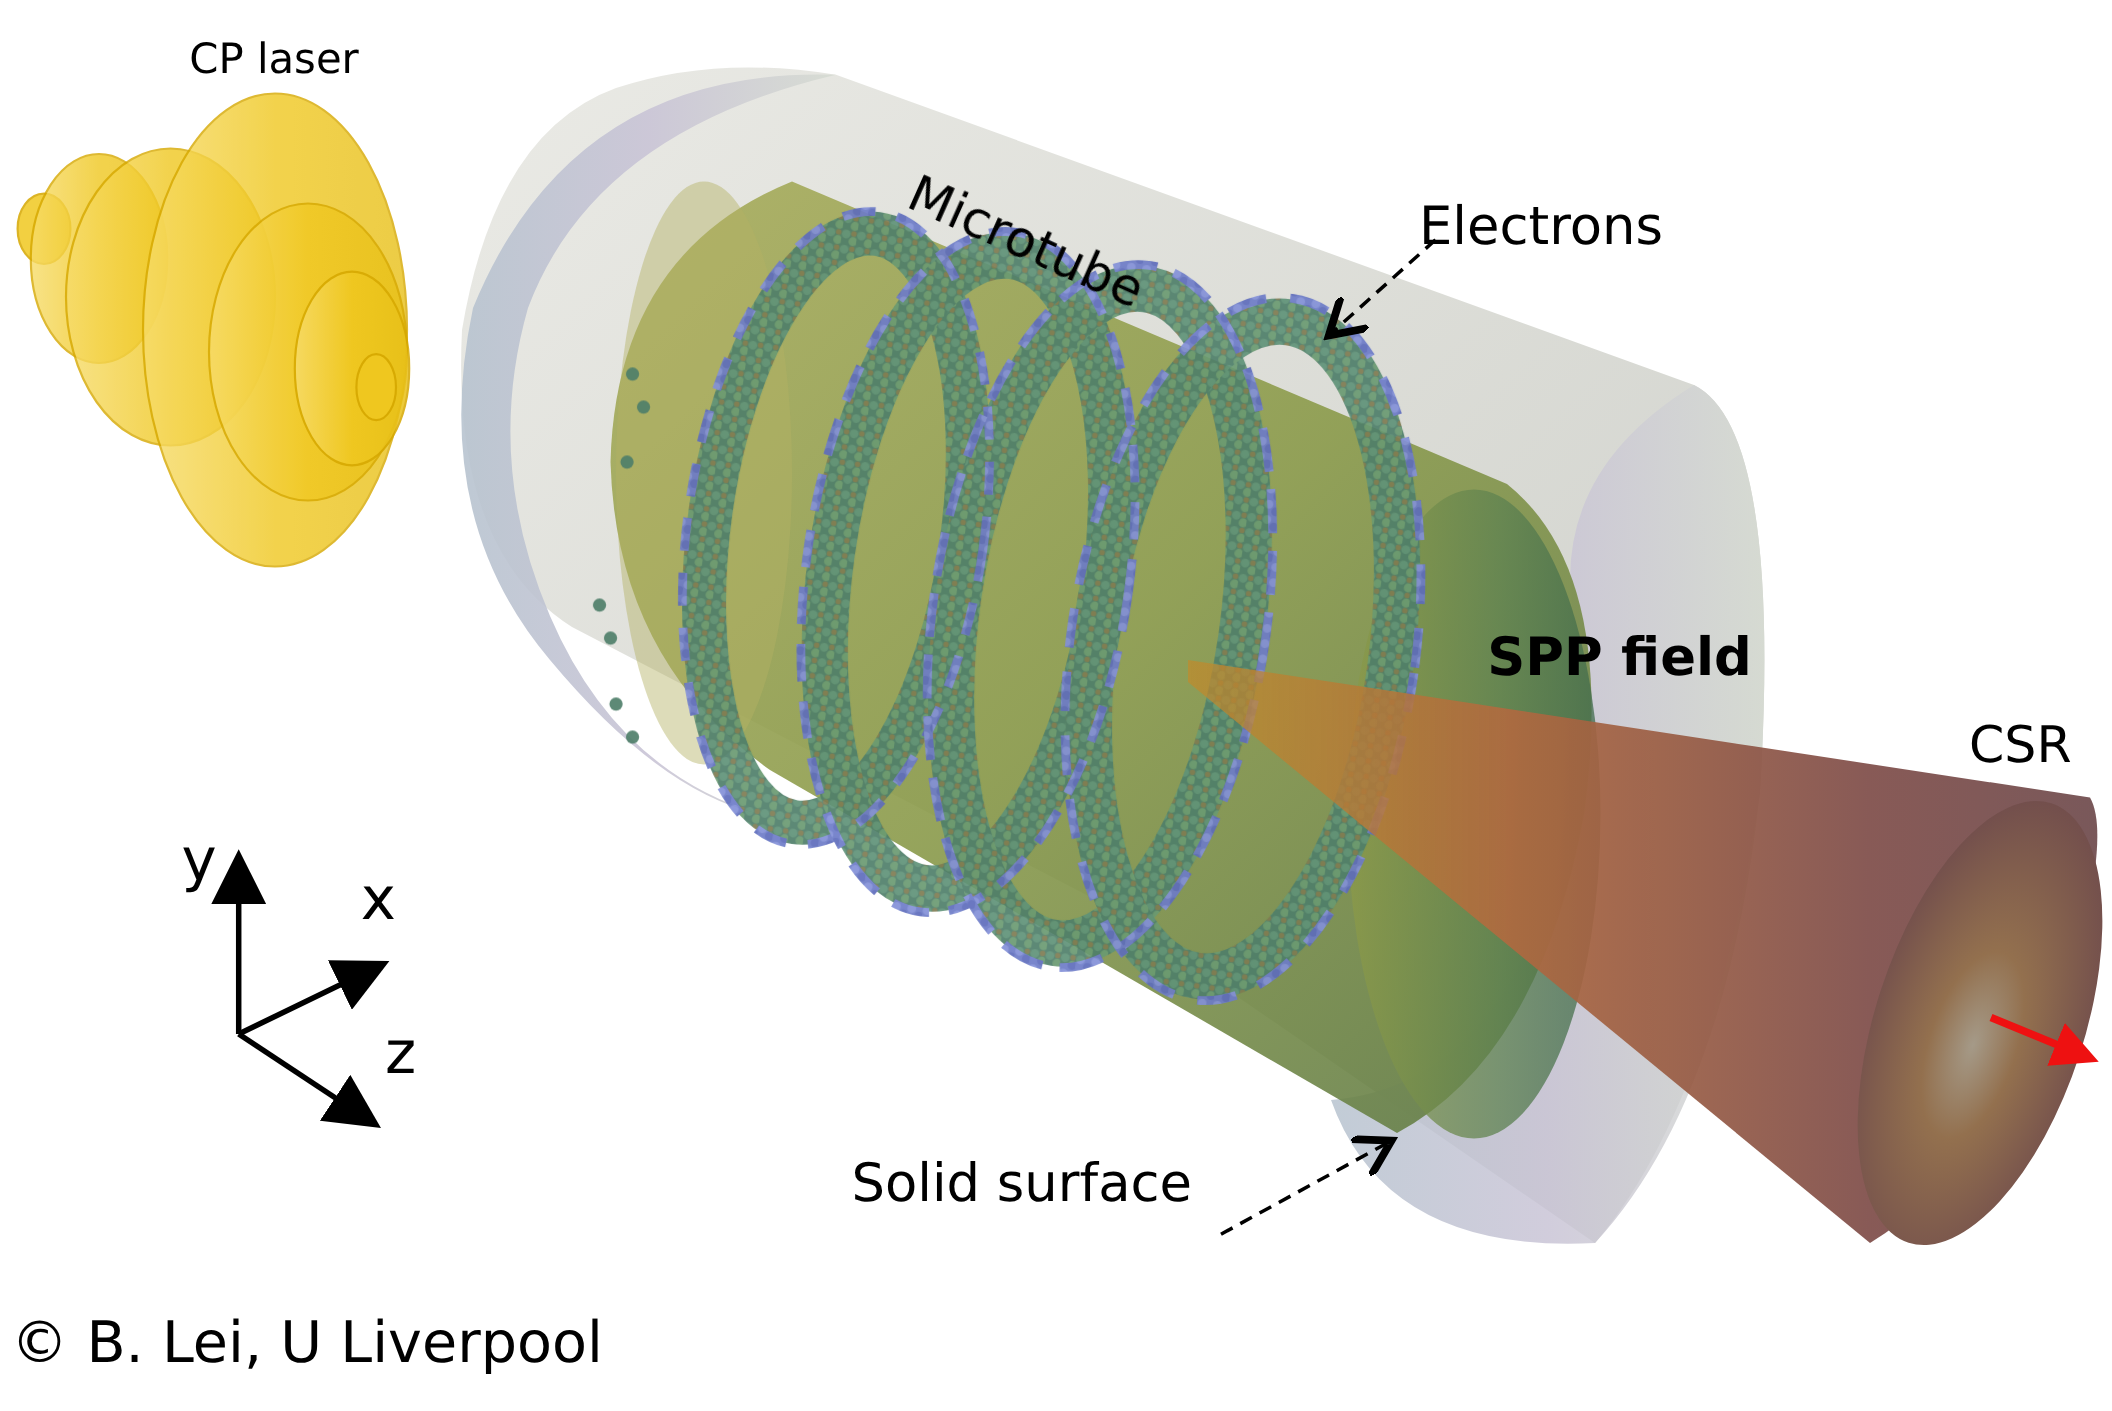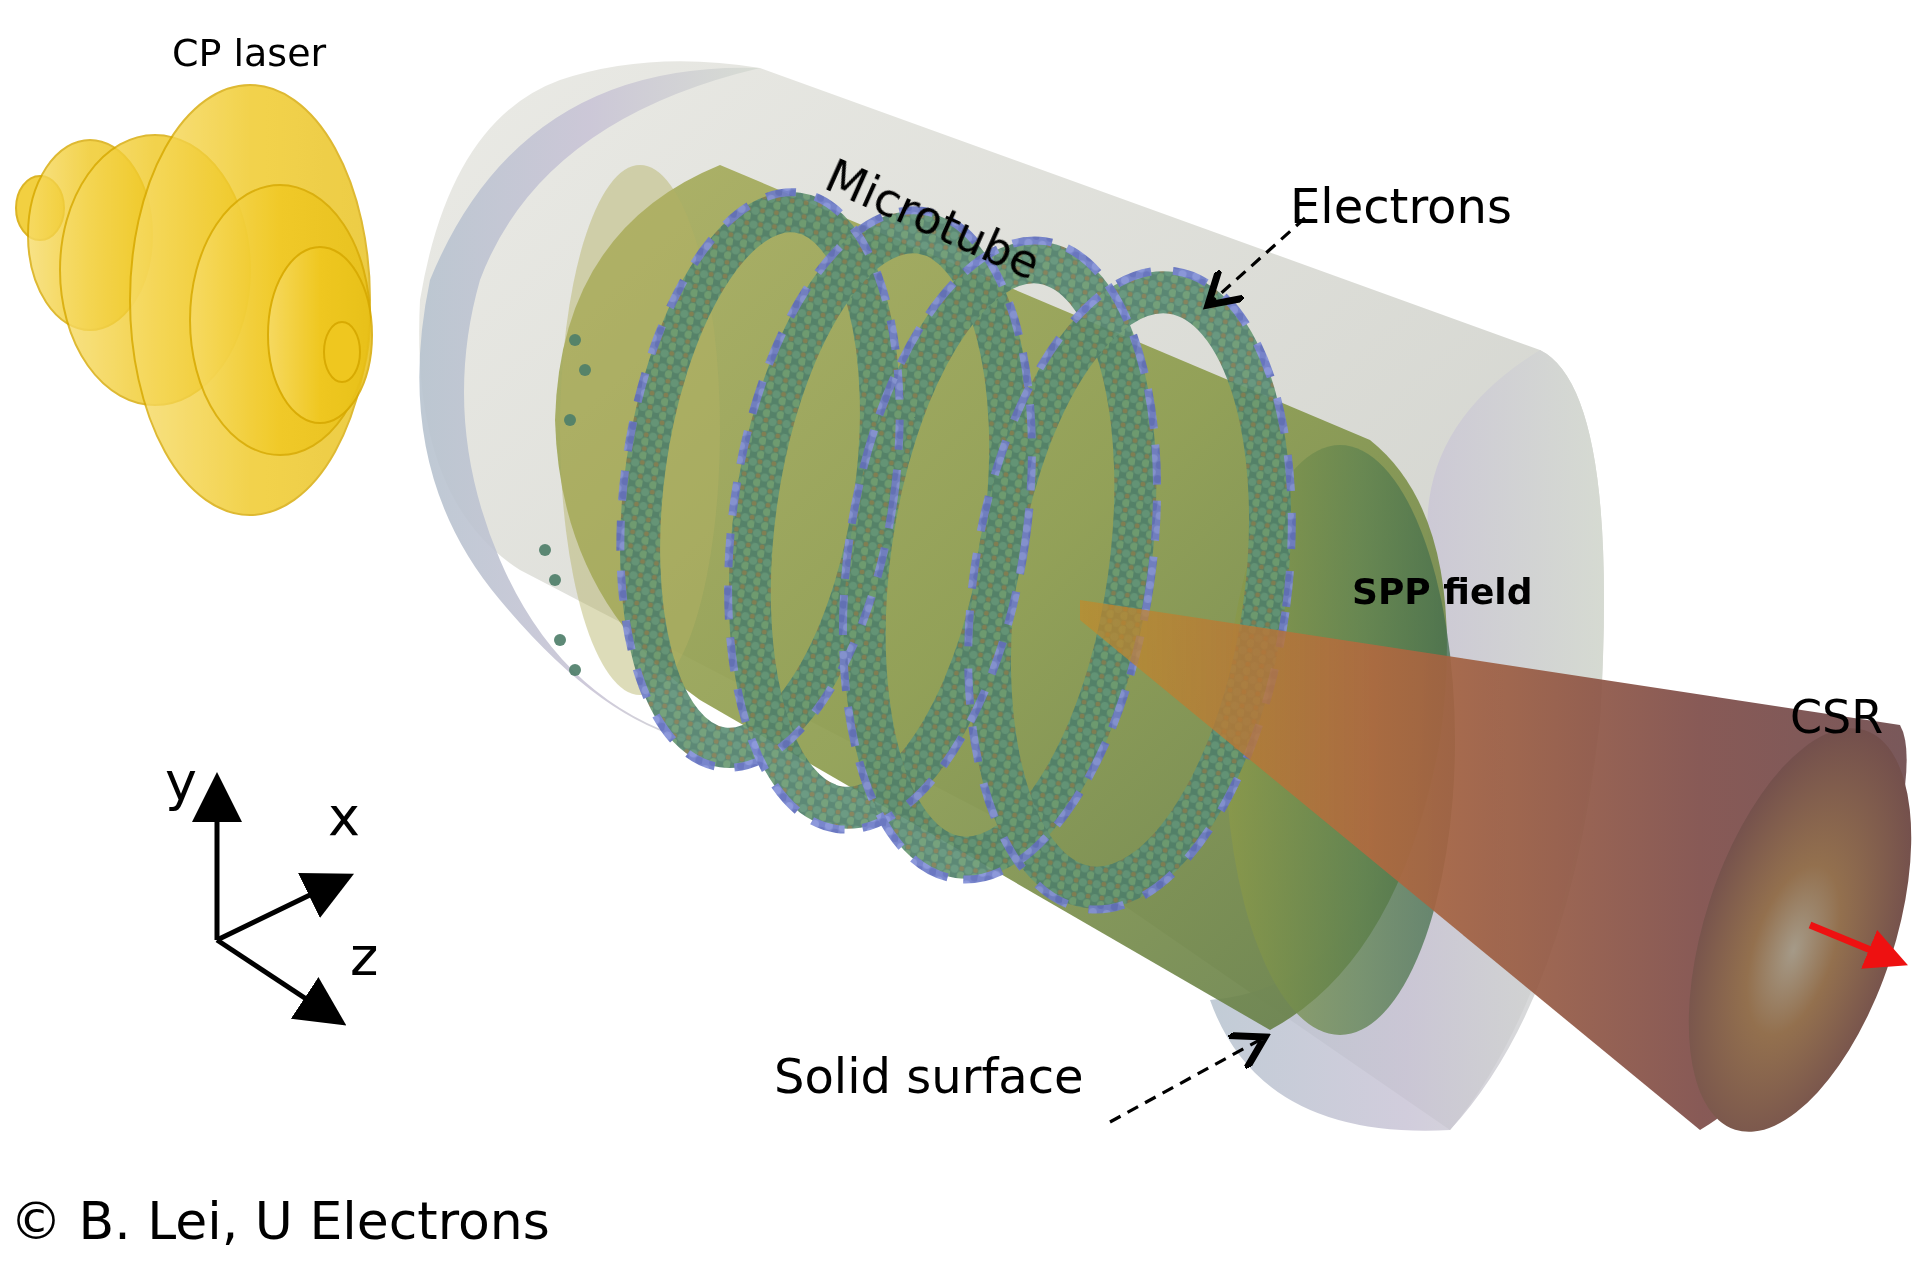--- a/index.html
+++ b/index.html
@@ -2,22 +2,22 @@
 <html><head>
 <meta charset="utf-8">
 <style>
   html, body { margin: 0; padding: 0; background: #ffffff; }
   body { width: 1920px; height: 1283px; position: relative; overflow: hidden; font-family: "Liberation Sans", "DejaVu Sans", sans-serif; }
   #scene { position: absolute; left: 0; top: 0; width: 1920px; height: 1283px; }
   .label { position: absolute; color: #000; font-family: "DejaVu Sans", "Liberation Sans", sans-serif; white-space: nowrap; line-height: 1; }
   .lbl-cp { left: 172px; top: 34px; font-size: 38px; }
   .lbl-micro { left: 838px; top: 152px; font-size: 46px; transform: rotate(24deg); transform-origin: left top; }
   .lbl-elec { left: 1290px; top: 182px; font-size: 48px; }
-  .lbl-spp { left: 1352px; top: 574px; font-size: 36px; font-weight: bold; }
-  .lbl-csr { left: 1790px; top: 654px; font-size: 46px; margin-top: 40px; }
+  .lbl-spp { left: 1352px; top: 574px; font-size: 48px; font-weight: bold; }
+  .lbl-csr { left: 1790px; top: 654px; font-size: 46px; }
   .lbl-solid { left: 774px; top: 1052px; font-size: 48px; }
   .lbl-x { left: 328px; top: 790px; font-size: 54px; }
   .lbl-y { left: 165px; top: 755px; font-size: 54px; }
   .lbl-z { left: 350px; top: 930px; font-size: 54px; }
   .lbl-copy { left: 10px; top: 1195px; font-size: 52px; }
 </style>
 </head>
 <body>
 
 <svg id="scene" viewBox="0 0 1920 1283" xmlns="http://www.w3.org/2000/svg">
@@ -142,13 +142,13 @@
 
 <div class="label lbl-cp">CP laser</div>
 <div class="label lbl-micro">Microtube</div>
 <div class="label lbl-elec">Electrons</div>
 <div class="label lbl-spp">SPP field</div>
 <div class="label lbl-csr">CSR</div>
 <div class="label lbl-solid">Solid surface</div>
 <div class="label lbl-y">y</div>
 <div class="label lbl-x">x</div>
 <div class="label lbl-z">z</div>
-<div class="label lbl-copy">© B. Lei, U Electrons</div>
+<div class="label lbl-copy">© B. Lei, U Liverpool</div>
 
 </body></html>

